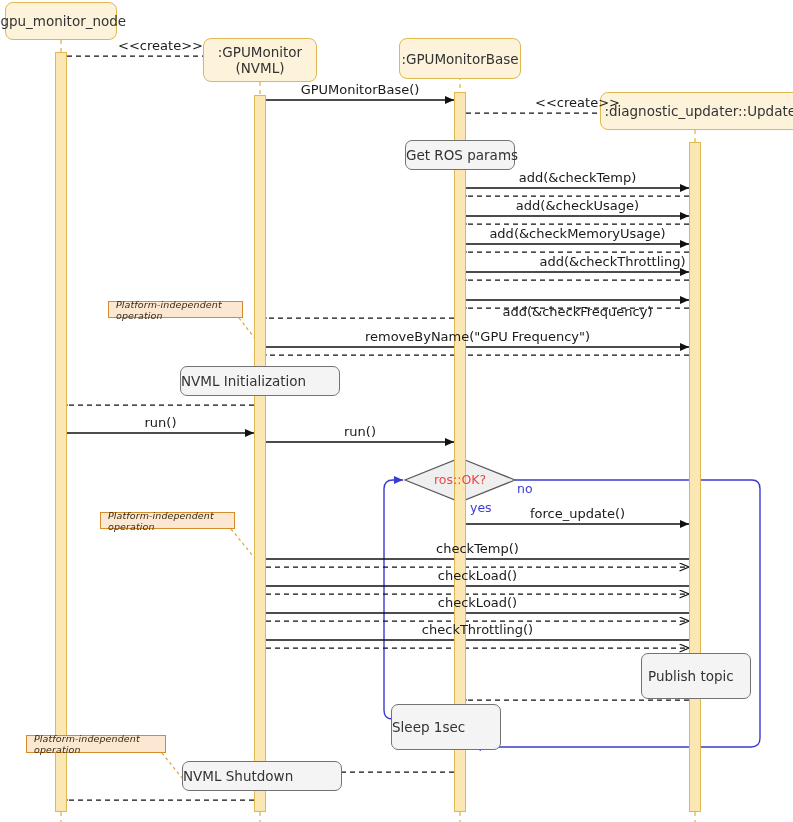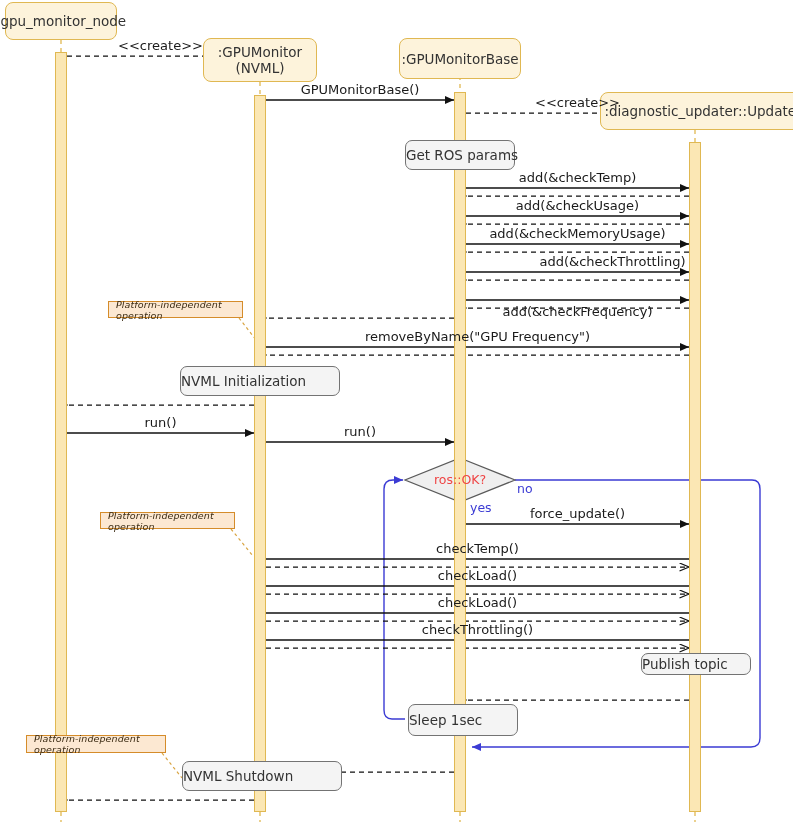--- a/index.html
+++ b/index.html
@@ -130,24 +130,24 @@
   <div class="lf-head" style="left:600px;top:92px;width:206px;height:38px;">
     <span>:diagnostic_updater::Updater</span>
   </div>
 
   <div class="procbox" style="left:405px;top:140px;width:110px;height:30px;">
     <span>Get ROS params</span>
   </div>
   <div class="procbox" style="left:180px;top:366px;width:160px;height:30px;">
     <span>NVML Initialization</span>
   </div>
-  <div class="procbox" style="left:641px;top:653px;width:110px;height:22px;">
+  <div class="procbox" style="left:641px;top:653px;width:110px;height:46px;padding-left:6px;">
     <span>Publish topic</span>
   </div>
-  <div class="procbox" style="left:408px;top:704px;width:110px;height:32px;">
+  <div class="procbox" style="left:391px;top:704px;width:110px;height:46px;">
     <span>Sleep 1sec</span>
   </div>
   <div class="procbox" style="left:182px;top:761px;width:160px;height:30px;">
     <span>NVML Shutdown</span>
   </div>
 
   <div class="diamond-lbl" style="left:460px;top:472px;">
     <span>ros::OK?</span>
   </div>
   <div class="brlbl" style="left:517px;top:481px;">

